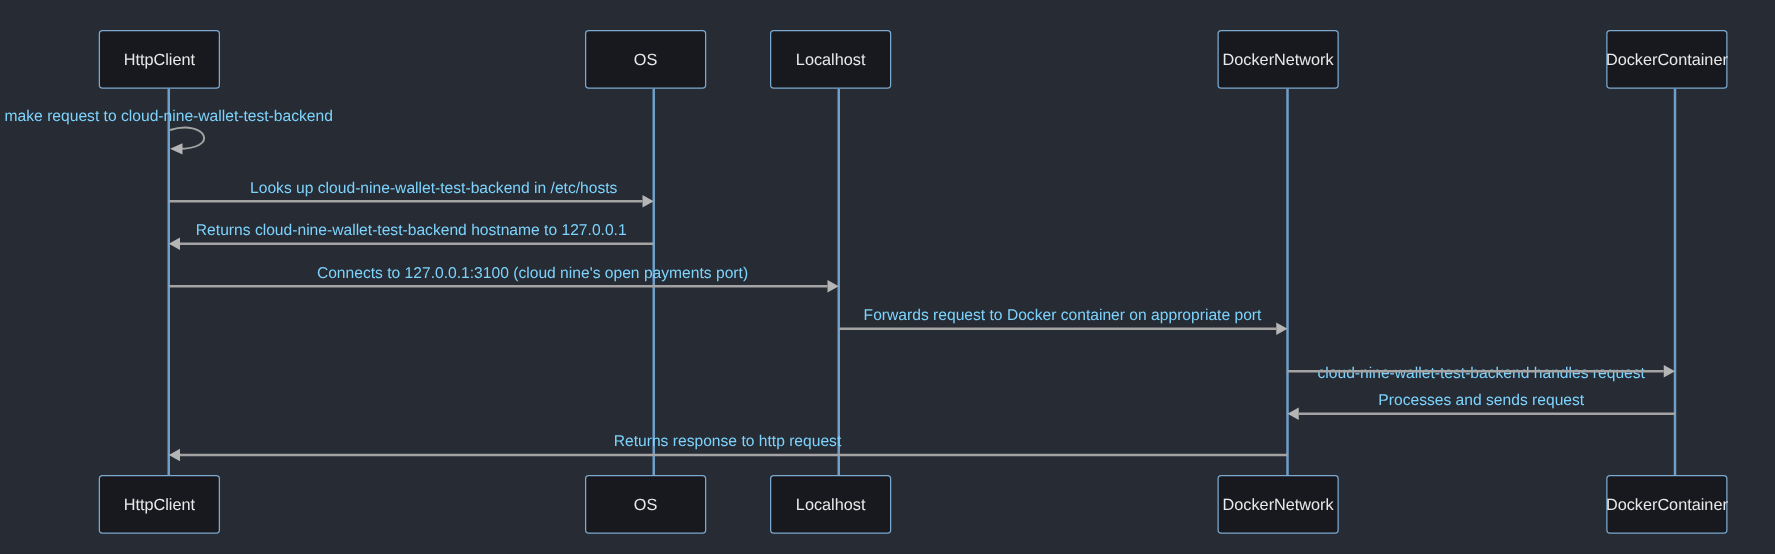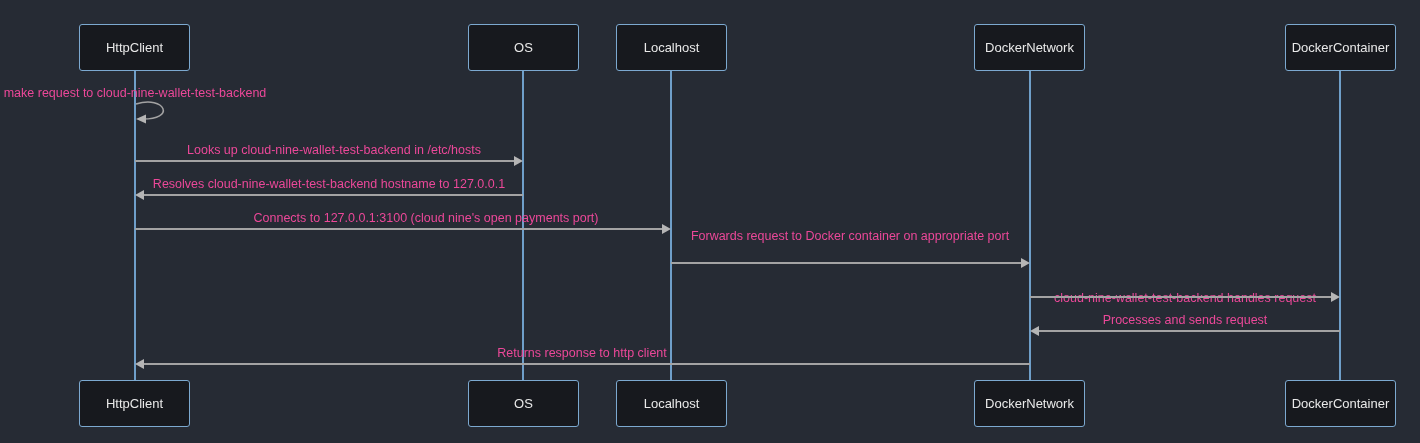--- a/index.html
+++ b/index.html
@@ -1,31 +1,31 @@
 <!DOCTYPE html>
 <html><head>
 <meta charset="utf-8">
 <style>
   html,body{margin:0;padding:0;background:#262b34;}
   .diagram{
     position:relative;width:1420px;height:443px;background:#262b34;
     font-family:"Liberation Sans","DejaVu Sans",sans-serif;overflow:hidden;
   }
   .actor{
-    position:absolute;width:111px;height:47px;box-sizing:border-box;
+    position:absolute;width:97px;height:47px;box-sizing:border-box;
     background:#17191e;border:1px solid #7ca9d0;border-radius:3px;
     color:#e9e9e9;font-size:13px;display:flex;align-items:center;justify-content:center;
     white-space:nowrap;
   }
   .lifeline{
     position:absolute;width:2px;top:71px;height:309px;background:#6f9fc9;
   }
   .msg-label{
     position:absolute;transform:translateX(-50%);white-space:nowrap;
-    color:#ec4899;font-size:12.5px;line-height:16px;height:16px;
+    color:#7dd3fc;font-size:12.5px;line-height:16px;height:16px;
   }
   .msg-line{position:absolute;height:2px;background:#a3a3a3;}
   .head-right{
     position:absolute;width:0;height:0;
     border-top:5px solid transparent;border-bottom:5px solid transparent;
     border-left:9px solid #b5b5b5;
   }
   .head-left{
     position:absolute;width:0;height:0;
     border-top:5px solid transparent;border-bottom:5px solid transparent;
@@ -58,54 +58,54 @@
 
   <div>
     <div class="msg-label" style="left:135px;top:85px">make request to cloud-nine-wallet-test-backend</div>
     <svg class="self-loop" style="left:135px;top:100px" width="44" height="26" viewBox="0 0 44 26">
       <path d="M1,4 C30,-5 42,20 6,19" stroke="#a3a3a3" stroke-width="1.5" fill="none"></path>
       <polygon points="1,19 11,14.5 11,23.5" fill="#b5b5b5"></polygon>
     </svg>
   </div>
 
   <div>
-    <div class="msg-label" style="left:334px;top:142px">Looks up cloud-nine-wallet-test-backend in /etc/hosts</div>
+    <div class="msg-label" style="left:347px;top:142px">Looks up cloud-nine-wallet-test-backend in /etc/hosts</div>
     <div class="msg-line" style="left:135px;top:160px;width:379px"></div>
     <div class="head-right" style="left:514px;top:156px"></div>
   </div>
 
   <div>
-    <div class="msg-label" style="left:329px;top:176px">Resolves cloud-nine-wallet-test-backend hostname to 127.0.0.1</div>
+    <div class="msg-label" style="left:329px;top:176px">Returns cloud-nine-wallet-test-backend hostname to 127.0.0.1</div>
     <div class="msg-line" style="left:144px;top:194px;width:379px"></div>
     <div class="head-left" style="left:135px;top:190px"></div>
   </div>
 
   <div>
     <div class="msg-label" style="left:426px;top:210px">Connects to 127.0.0.1:3100 (cloud nine's open payments port)</div>
     <div class="msg-line" style="left:135px;top:228px;width:527px"></div>
     <div class="head-right" style="left:662px;top:224px"></div>
   </div>
 
   <div>
-    <div class="msg-label" style="left:850px;top:228px">Forwards request to Docker container on appropriate port</div>
+    <div class="msg-label" style="left:850px;top:244px">Forwards request to Docker container on appropriate port</div>
     <div class="msg-line" style="left:671px;top:262px;width:350px"></div>
     <div class="head-right" style="left:1021px;top:258px"></div>
   </div>
 
   <div>
     <div class="msg-label" style="left:1185px;top:290px">cloud-nine-wallet-test-backend handles request</div>
     <div class="msg-line" style="left:1030px;top:296px;width:301px"></div>
     <div class="head-right" style="left:1331px;top:292px"></div>
   </div>
 
   <div>
     <div class="msg-label" style="left:1185px;top:312px">Processes and sends request</div>
     <div class="msg-line" style="left:1039px;top:330px;width:301px"></div>
     <div class="head-left" style="left:1030px;top:326px"></div>
   </div>
 
   <div>
-    <div class="msg-label" style="left:582px;top:345px">Returns response to http client</div>
+    <div class="msg-label" style="left:582px;top:345px">Returns response to http request</div>
     <div class="msg-line" style="left:144px;top:363px;width:886px"></div>
     <div class="head-left" style="left:135px;top:359px"></div>
   </div>
 
 </div>
 
 </body></html>

